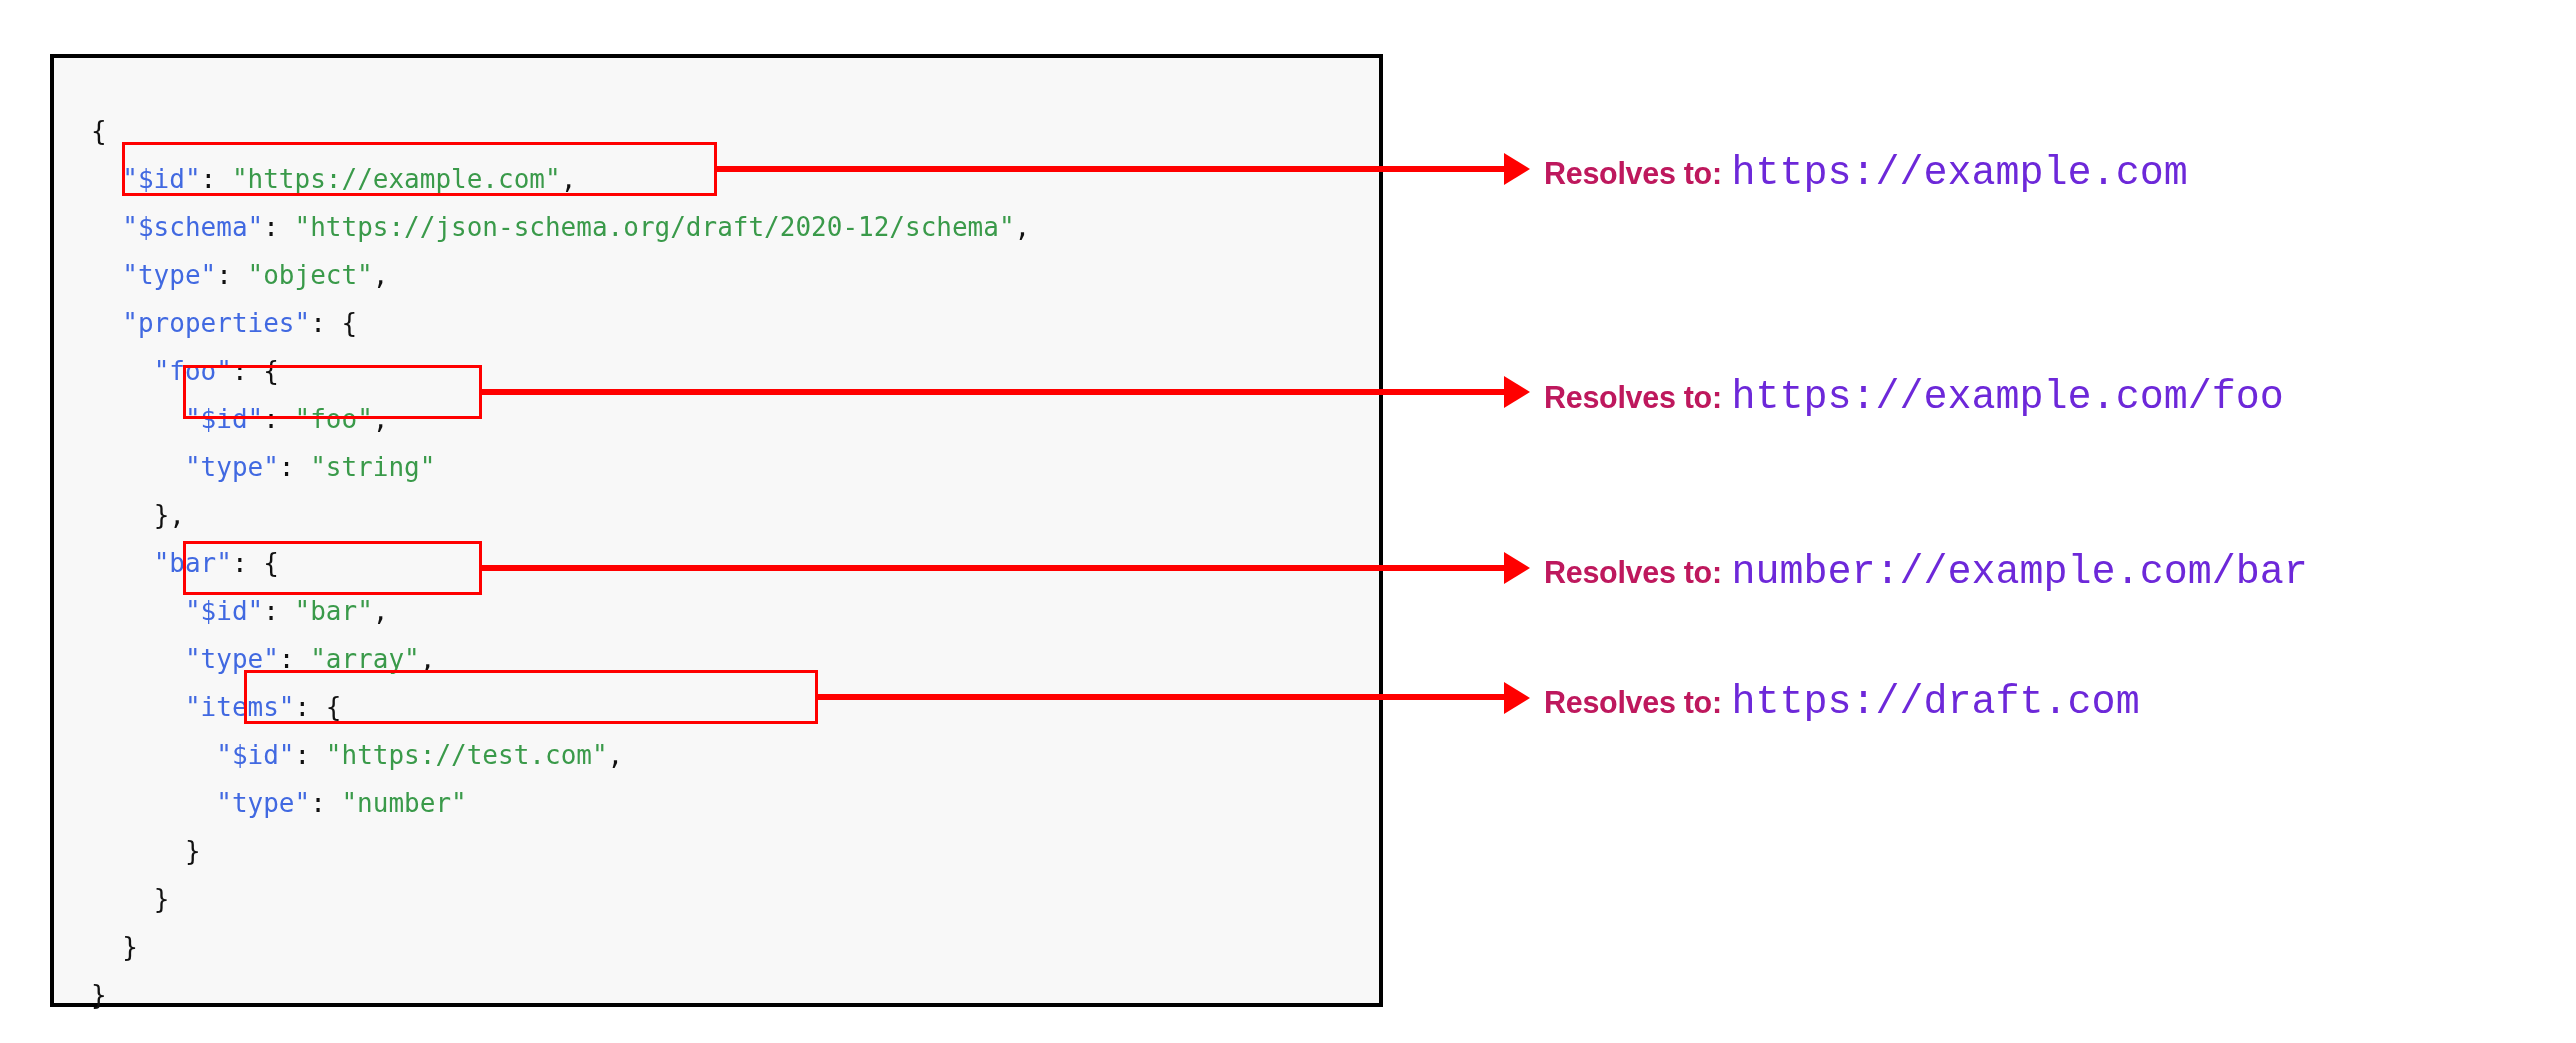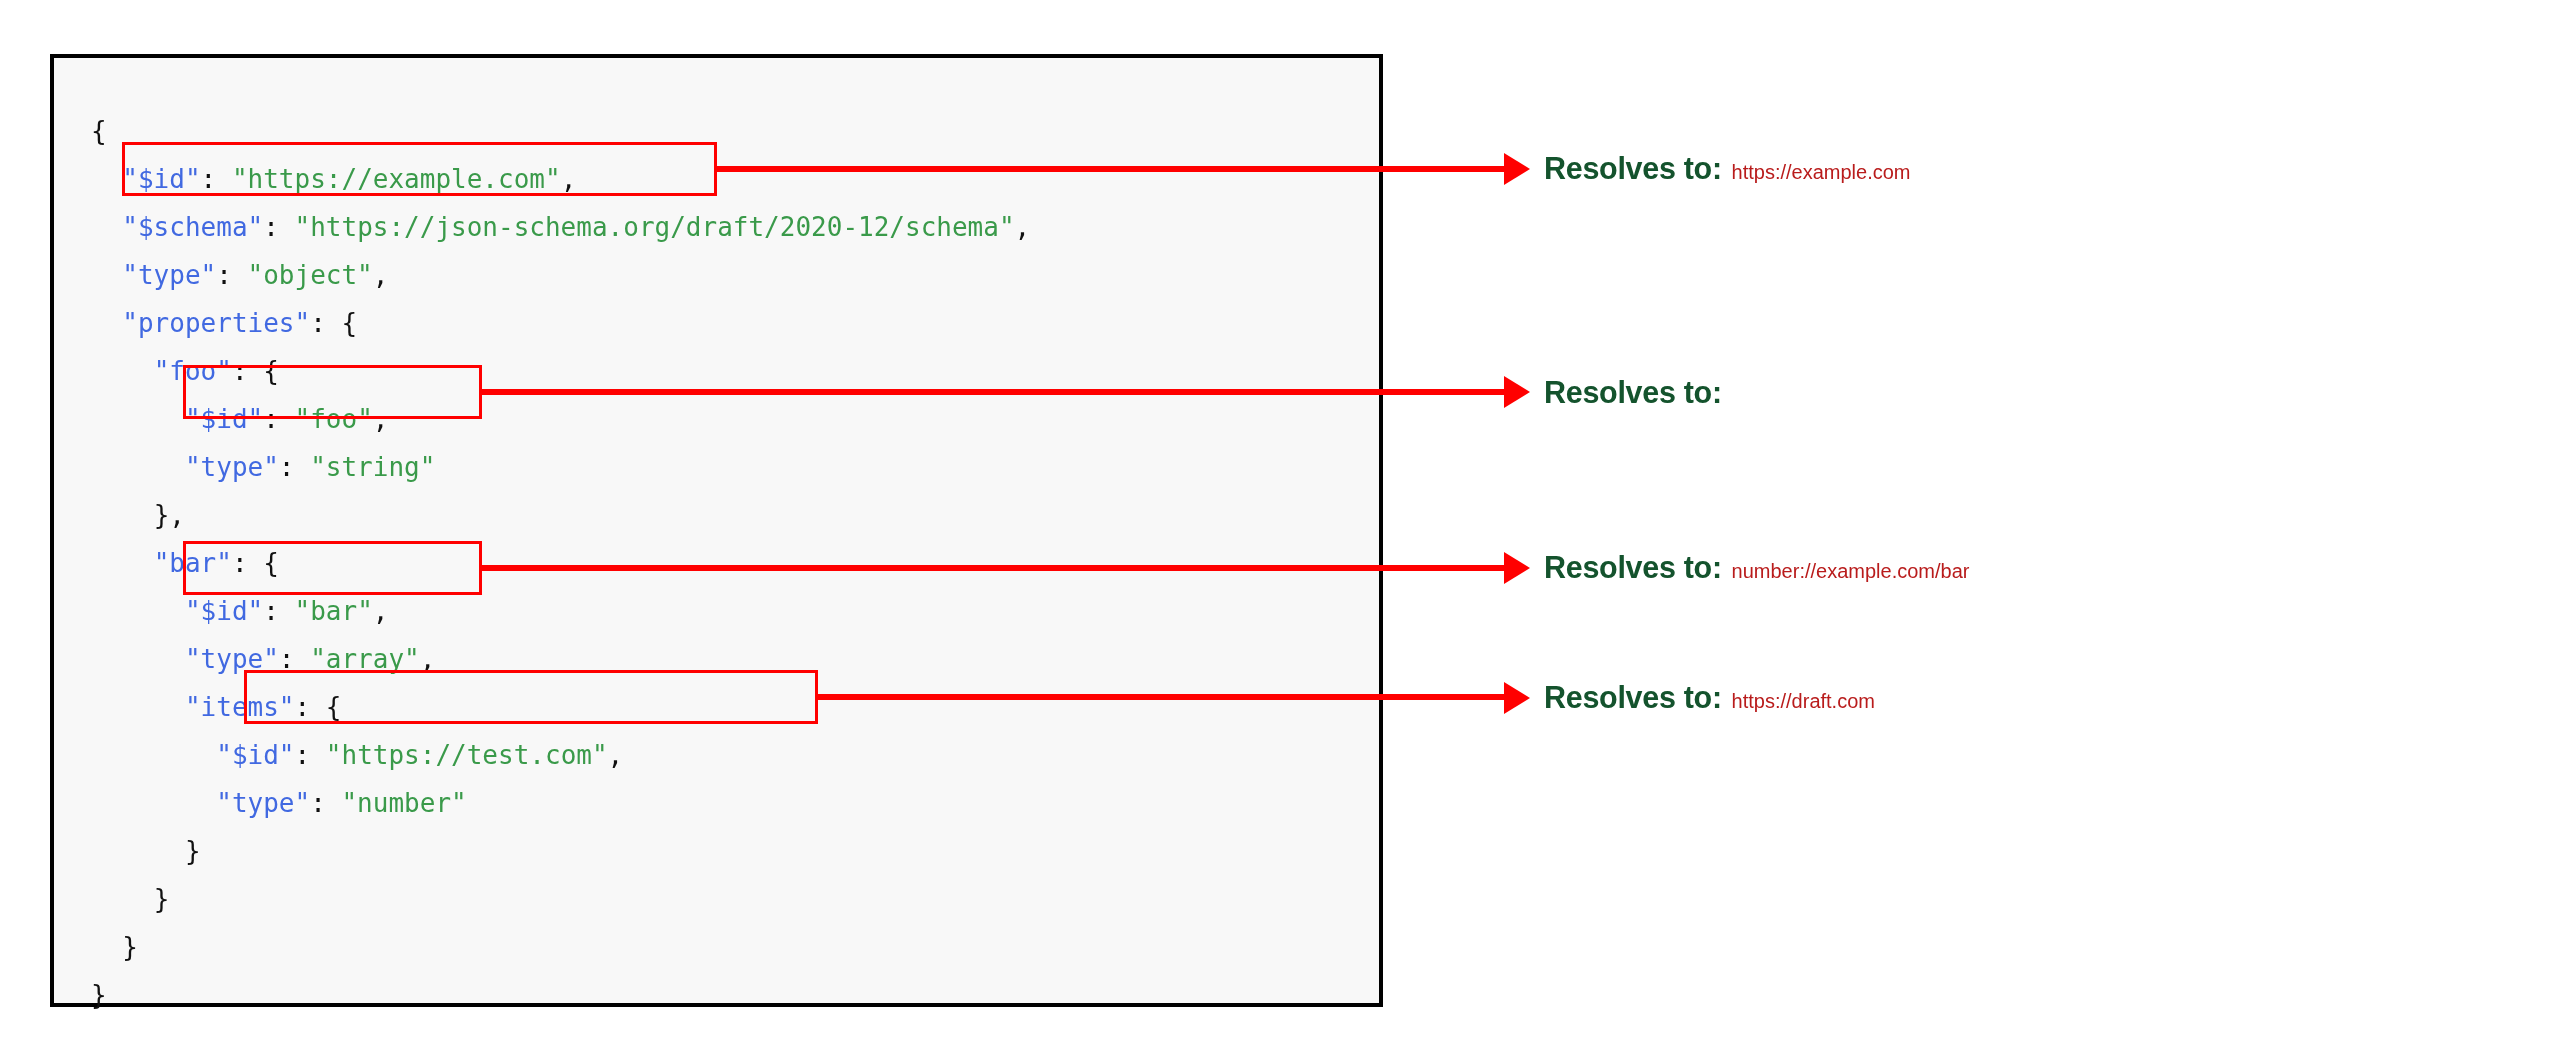--- a/index.html
+++ b/index.html
@@ -29,24 +29,24 @@
   
   .arrow-line{position:absolute;height:6.1px;background:#ff0000;}
   .arrow-head{position:absolute;width:0;height:0;
       border-top:16px solid transparent;border-bottom:16px solid transparent;
       border-left:26px solid #ff0000;}
 
   
   .resolve{position:absolute;white-space:nowrap;display:flex;align-items:baseline;}
   .resolve .lbl{
       font-family:"Liberation Sans",sans-serif;font-weight:bold;
-      font-size:30.5px;color:#14532d;margin-right:9.8px;letter-spacing:-0.3px;}
+      font-size:30.5px;color:#be185d;margin-right:9.8px;letter-spacing:-0.3px;}
   .resolve .url{
-      font-family:Liberation Sans, sans-serif;
-      font-size:20px;color:#b91c1c;}
+      font-family:Liberation Mono, monospace;
+      font-size:40px;color:#6d28d9;}
 </style>
 </head>
 <body>
 
 <div id="code-panel">
   <pre id="code-block"><span class="ln"><span class="p">{</span></span><span class="ln">  <span class="k">"$id"</span><span class="p">: </span><span class="s">"https://example.com"</span><span class="p">,</span></span><span class="ln">  <span class="k">"$schema"</span><span class="p">: </span><span class="s">"https://json-schema.org/draft/2020-12/schema"</span><span class="p">,</span></span><span class="ln">  <span class="k">"type"</span><span class="p">: </span><span class="s">"object"</span><span class="p">,</span></span><span class="ln">  <span class="k">"properties"</span><span class="p">: {</span></span><span class="ln">    <span class="k">"foo"</span><span class="p">: {</span></span><span class="ln">      <span class="k">"$id"</span><span class="p">: </span><span class="s">"foo"</span><span class="p">,</span></span><span class="ln">      <span class="k">"type"</span><span class="p">: </span><span class="s">"string"</span></span><span class="ln">    <span class="p">},</span></span><span class="ln">    <span class="k">"bar"</span><span class="p">: {</span></span><span class="ln">      <span class="k">"$id"</span><span class="p">: </span><span class="s">"bar"</span><span class="p">,</span></span><span class="ln">      <span class="k">"type"</span><span class="p">: </span><span class="s">"array"</span><span class="p">,</span></span><span class="ln">      <span class="k">"items"</span><span class="p">: {</span></span><span class="ln">        <span class="k">"$id"</span><span class="p">: </span><span class="s">"https://test.com"</span><span class="p">,</span></span><span class="ln">        <span class="k">"type"</span><span class="p">: </span><span class="s">"number"</span></span><span class="ln">      <span class="p">}</span></span><span class="ln">    <span class="p">}</span></span><span class="ln">  <span class="p">}</span></span><span class="ln"><span class="p">}</span></span></pre>
 </div>
 
 <div class="hl" style="left:122px;  top:142px;  width:595px;  height:54px;"></div>
 <div class="hl" style="left:183px;  top:365px;  width:299px;  height:54px;"></div>
@@ -64,20 +64,21 @@
 
 <div class="arrow-line" style="left:818px; top:694px; width:686px;"></div>
 <div class="arrow-head" style="left:1504px; top:682px;"></div>
 
 <div class="resolve" style="left:1544px; top:151px;">
   <span class="lbl">Resolves to:</span>
   <span class="url">https://example.com</span>
 </div>
 <div class="resolve" style="left:1544px; top:375px;">
   <span class="lbl">Resolves to:</span>
+  <span class="url">https://example.com/foo</span>
 </div>
 <div class="resolve" style="left:1544px; top:550px;">
   <span class="lbl">Resolves to:</span>
   <span class="url">number://example.com/bar</span>
 </div>
 <div class="resolve" style="left:1544px; top:680px;">
   <span class="lbl">Resolves to:</span>
   <span class="url">https://draft.com</span>
 </div>
 

